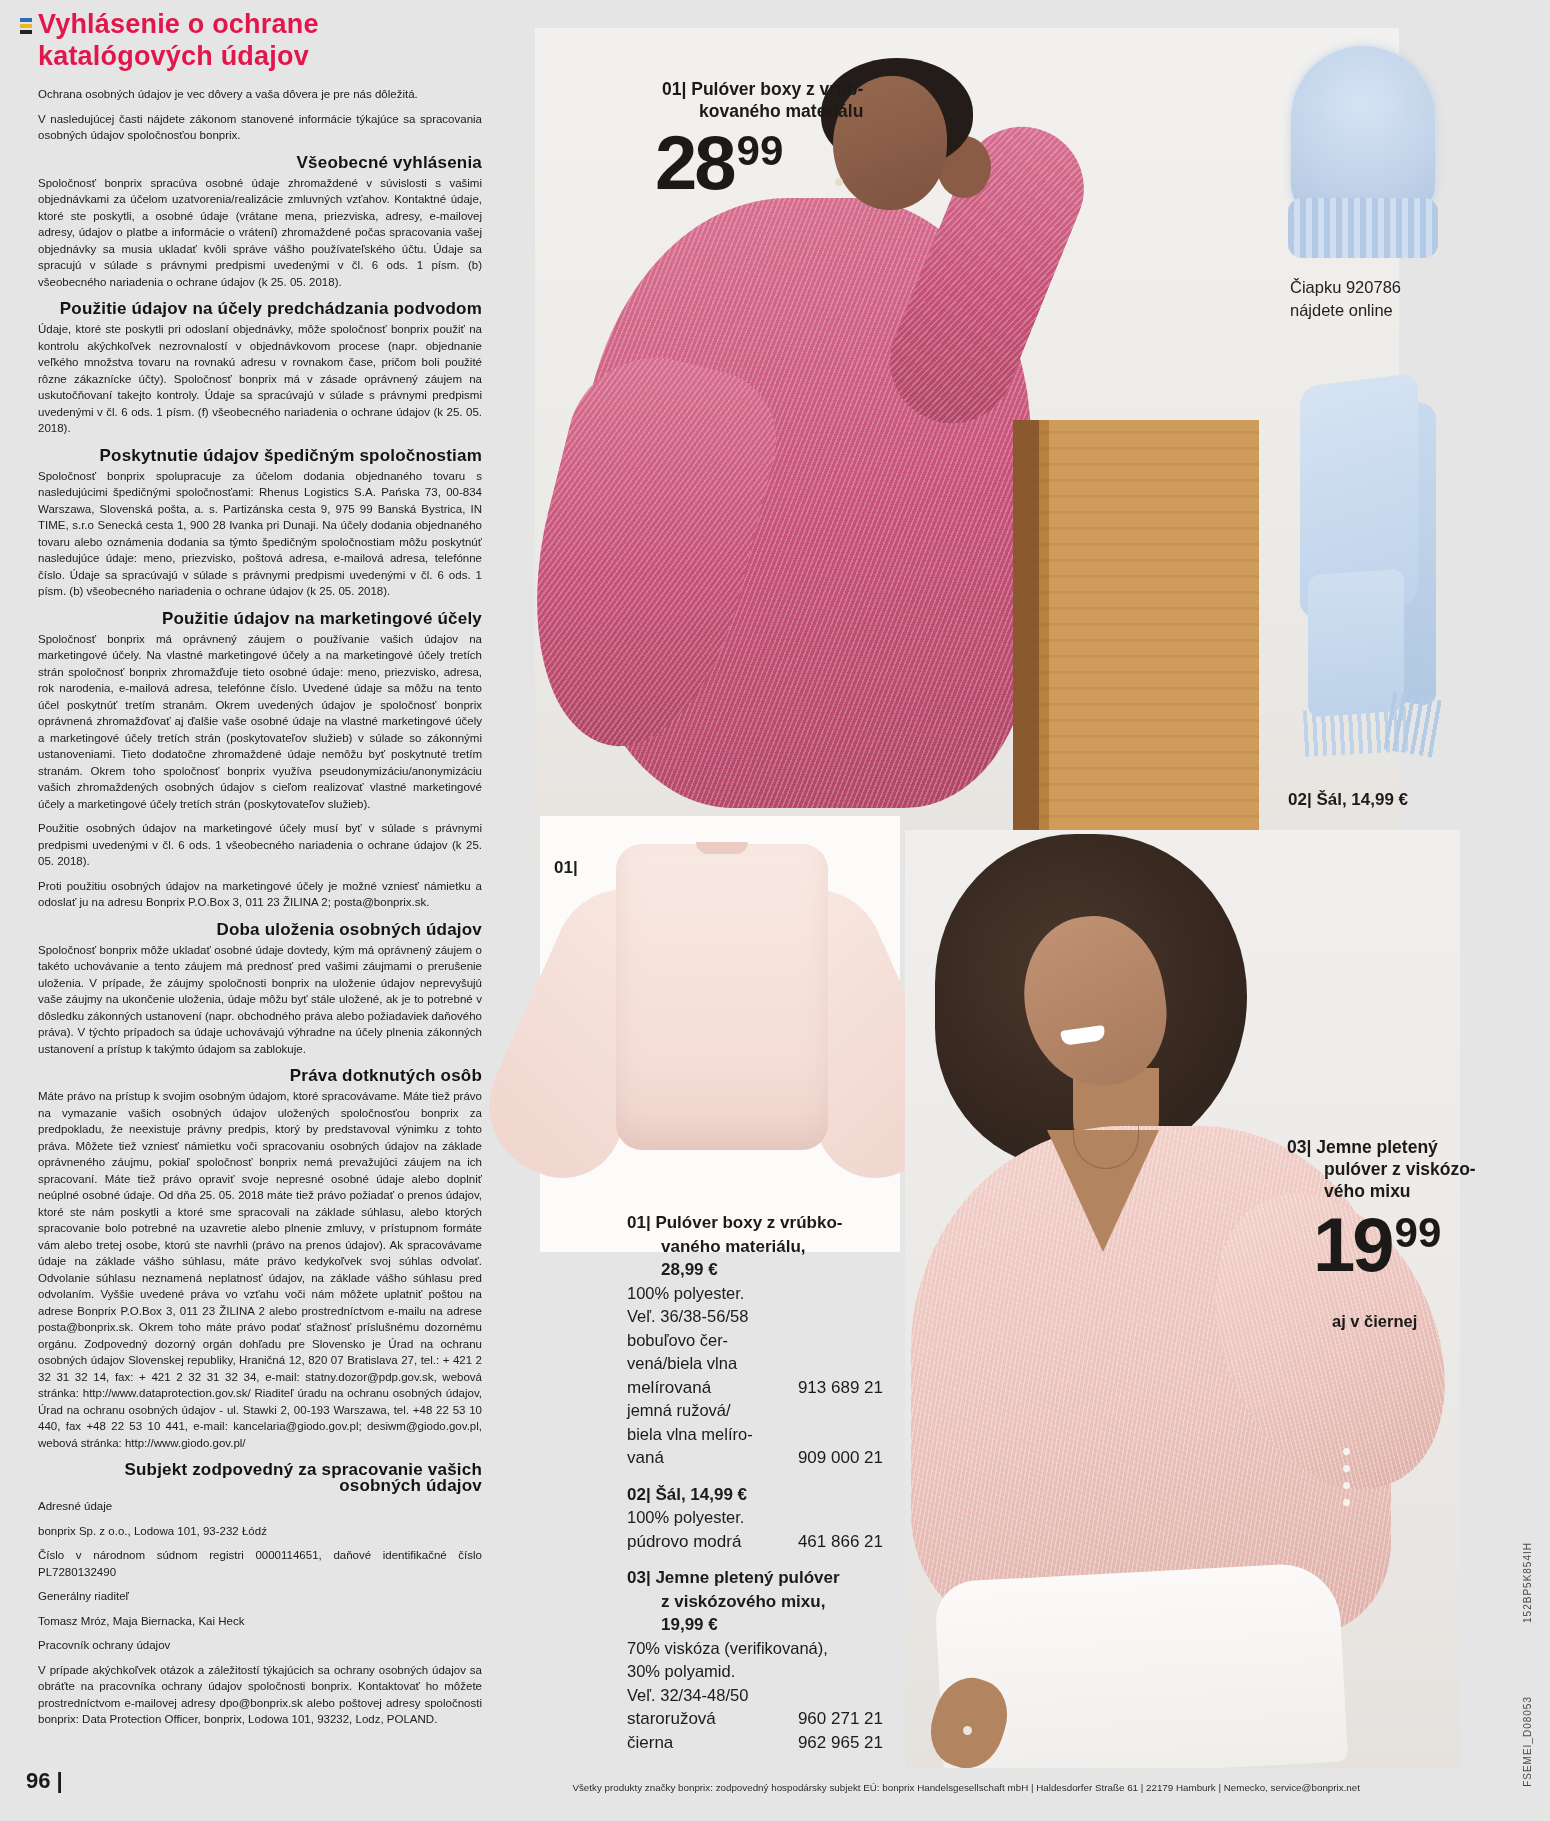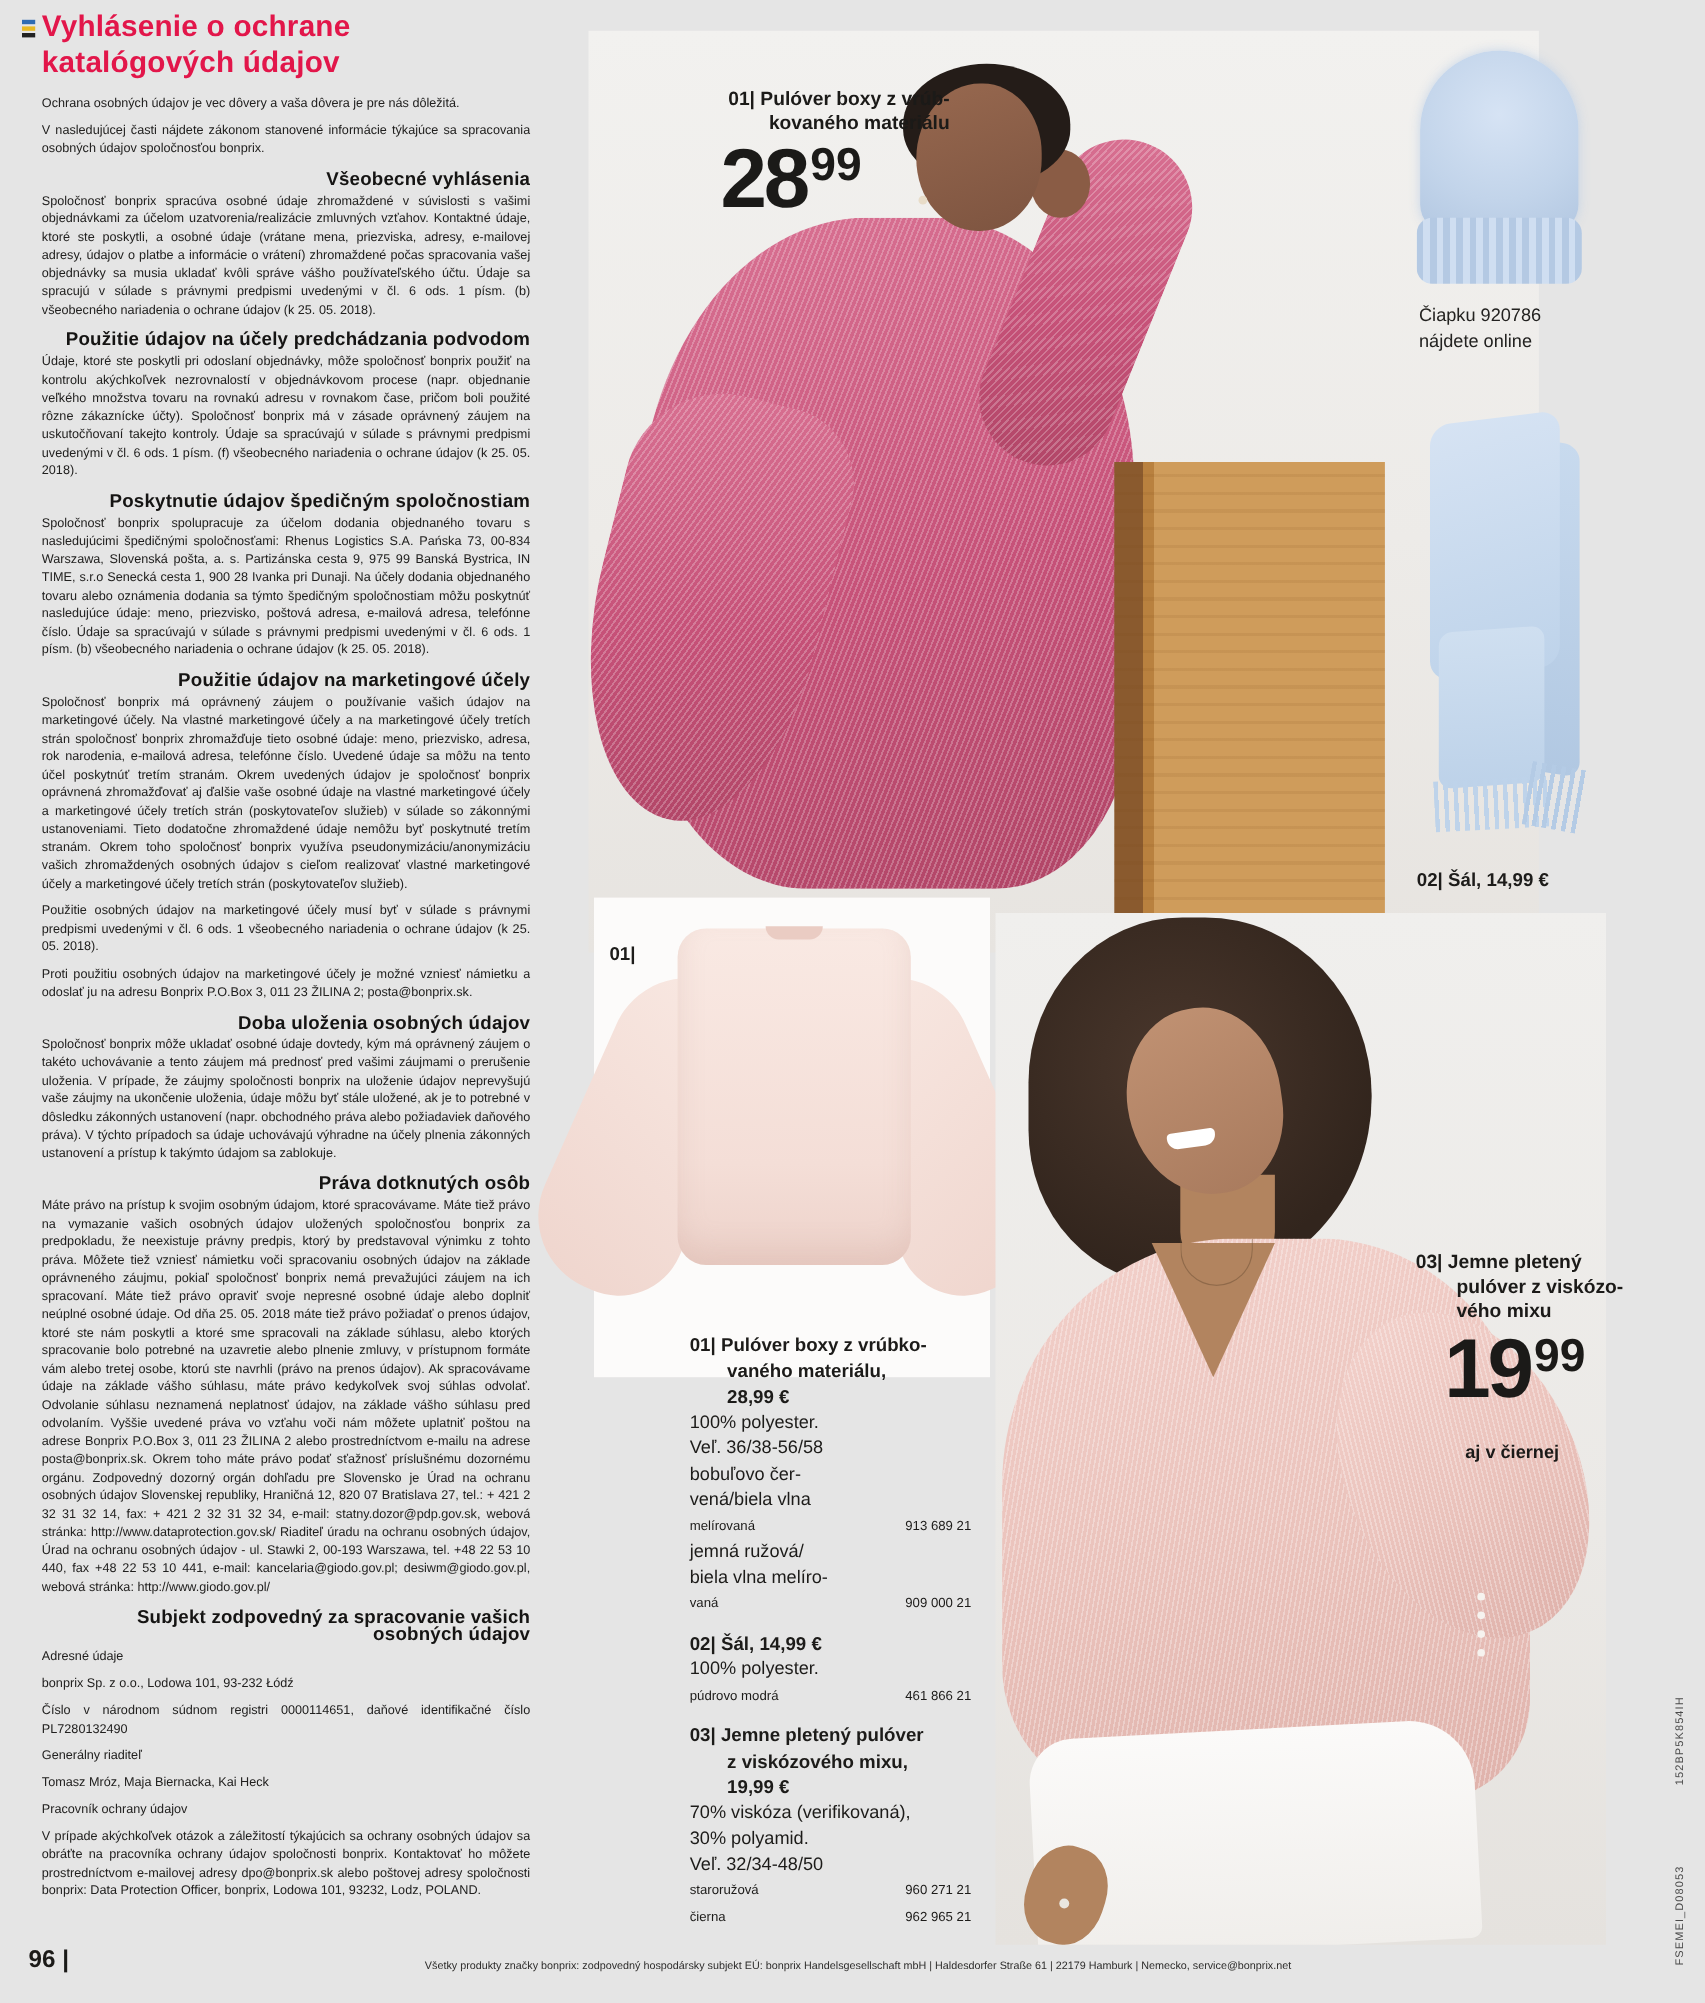--- a/index.html
+++ b/index.html
@@ -101,29 +101,29 @@
 
   .overlay3{position:absolute;left:1280px;top:1136px;width:214px;color:#1b1a18;}
   .o3-price{margin-top:8px;padding-left:33px;}
   .o-note{margin-top:20px;padding-left:52px;font-size:16.5px;font-weight:700;}
 
   
   .details{position:absolute;left:627px;top:1211px;width:256px;color:#1c1b19;}
   .d-title{font-size:17px;line-height:23.5px;font-weight:700;}
   .d-ind{padding-left:34px;}
   .d-line{font-size:16.5px;line-height:23.5px;}
-  .d-row{display:flex;justify-content:space-between;font-size:12px;line-height:23.5px;}
+  .d-row{display:flex;justify-content:space-between;font-size:17px;line-height:23.5px;}
   .d-gap{height:13px;}
 
   
   .side-code{position:absolute;left:1522px;font-size:10px;color:#4a4a4a;letter-spacing:1px;
     writing-mode:vertical-rl;transform:rotate(180deg);}
   #side1{top:1542px;} #side2{top:1696px;}
   .footer-num{position:absolute;left:26px;top:1768px;font-size:22px;font-weight:700;color:#1b1a18;}
-  .footer-text{position:absolute;left:200px;top:1782px;width:1160px;text-align:center;font-size:9.8px;color:#2d2c2b;}
+  .footer-text{position:absolute;left:200px;top:1782px;width:1160px;text-align:right;font-size:9.8px;color:#2d2c2b;}
 </style>
 </head>
 <body>
 
 <div class="page">
 
   <div class="reg-mark">
     <i class="rm1"></i>
       <i class="rm2"></i>
       <i class="rm3"></i>

